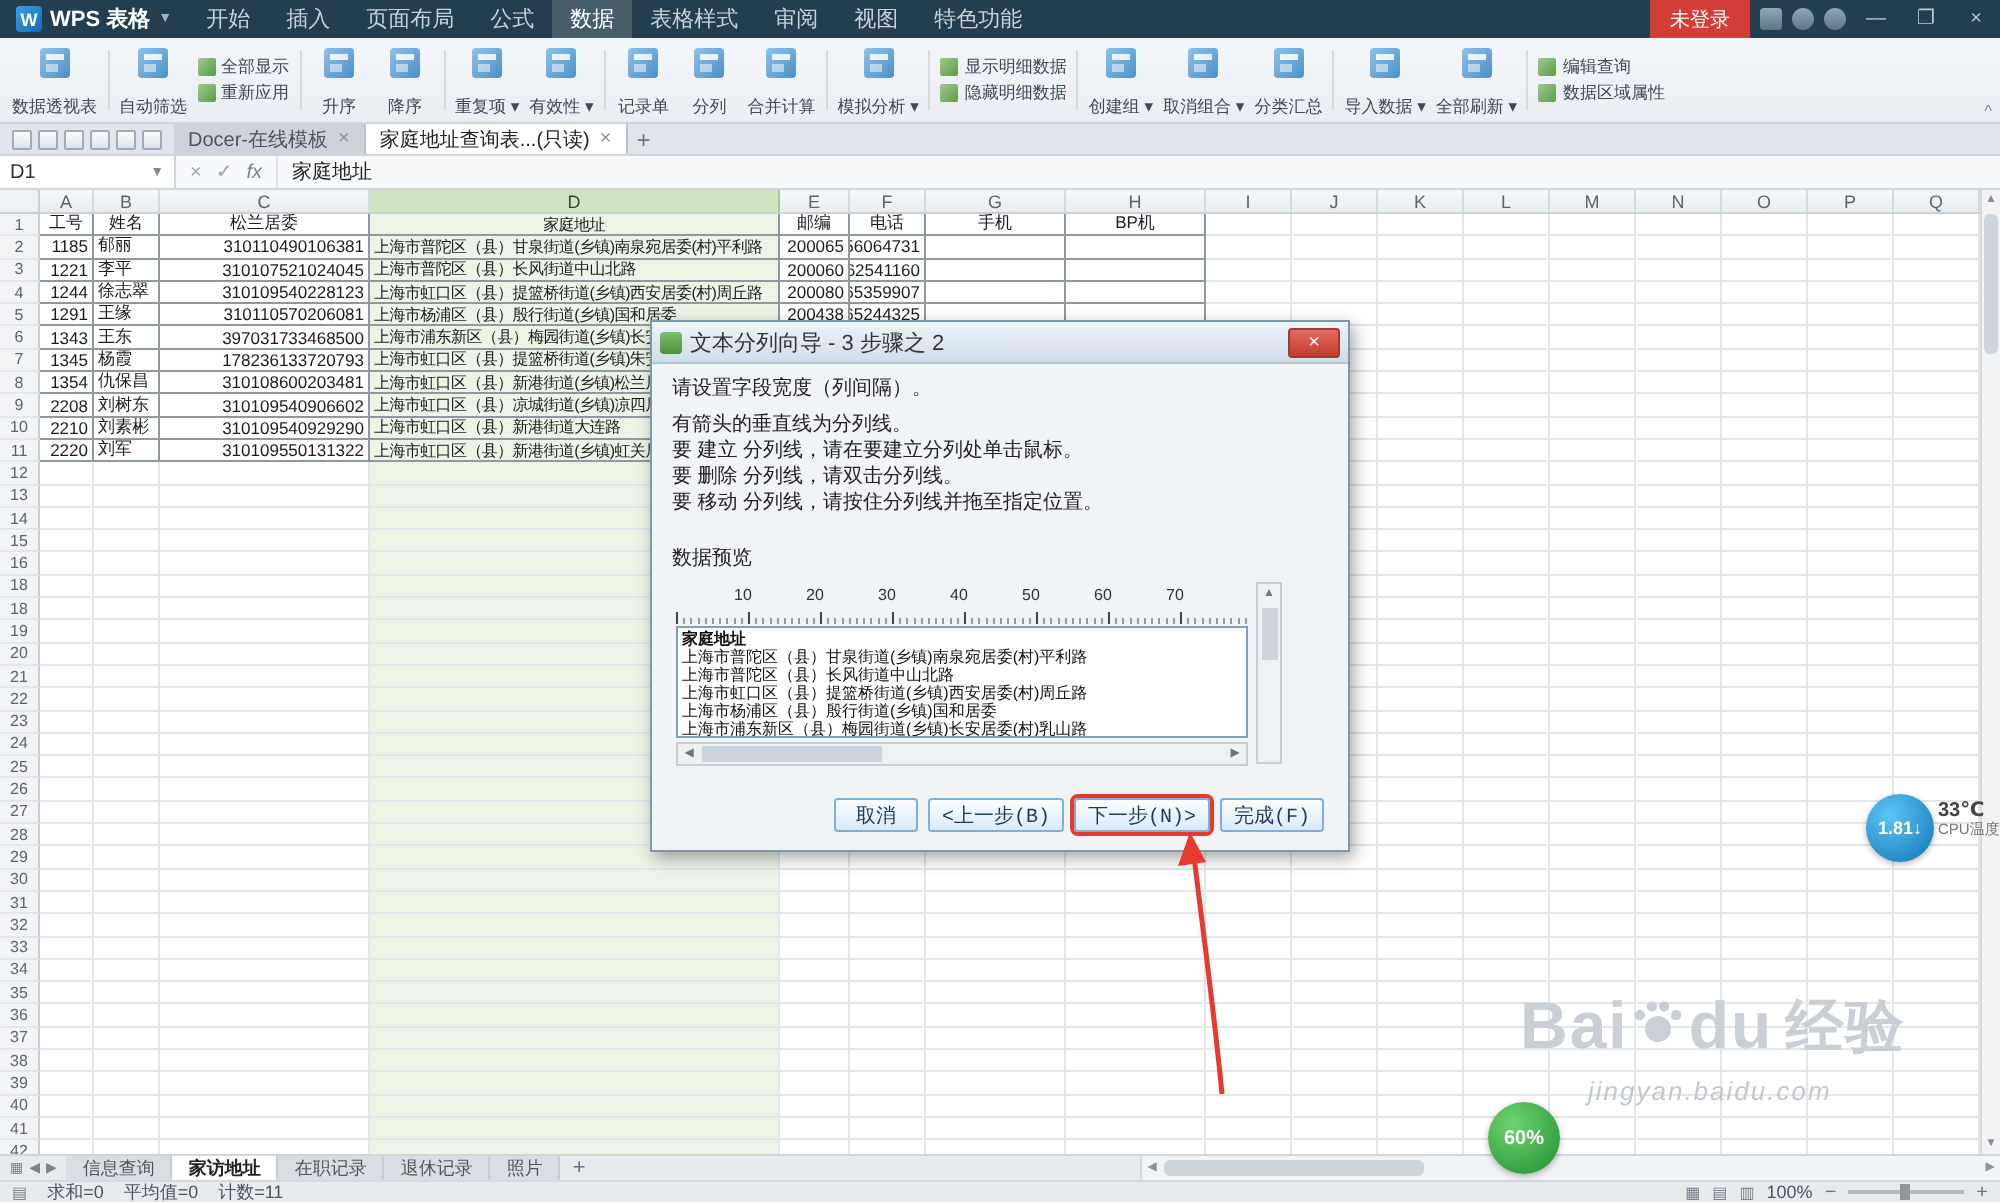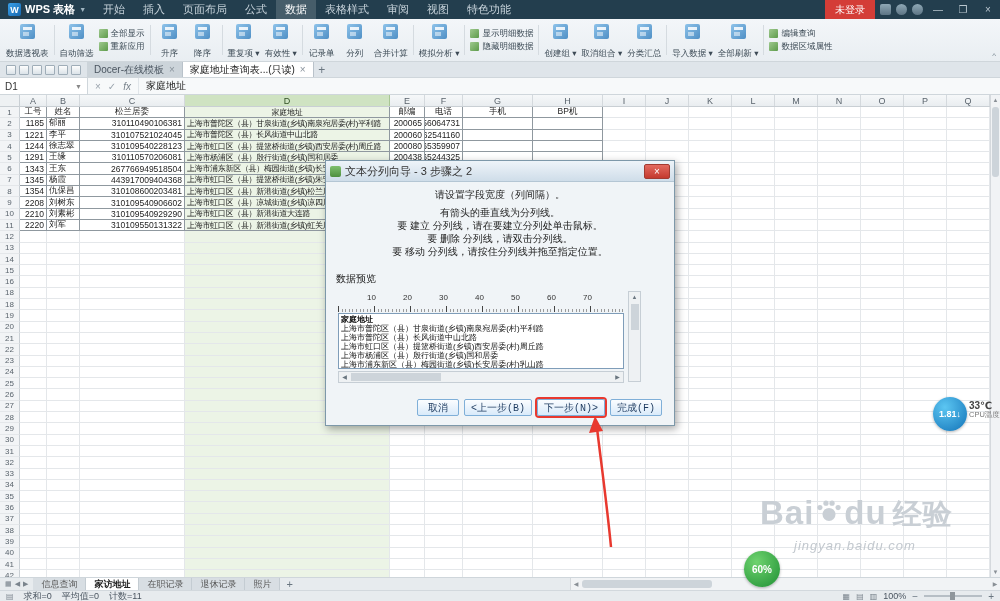--- a/index.html
+++ b/index.html
@@ -91,21 +91,21 @@
   .zoom-thumb{position:absolute;left:26px;top:-3px;width:5px;height:8px;background:#8f969c;}
   .zoom-glyph{font-size:10px;color:#6a7680;}
 
   
   .dialog{position:absolute;left:325px;top:160px;width:350px;height:266px;background:#f0f4f7;border:1px solid #7d98a9;box-shadow:2px 3px 8px rgba(0,0,0,.35);z-index:20;}
   .dlg-title{height:21px;background:linear-gradient(#eef4f9,#cfdde9);border-bottom:1px solid #b4c6d4;display:flex;align-items:center;padding:0 4px;gap:4px;}
   .dlg-icon{width:11px;height:11px;background:linear-gradient(#7fc06e,#4e8f3e);border-radius:2px;flex:none;}
   .dlg-title-text{font-size:11px;color:#333;white-space:nowrap;}
   .dlg-close{margin-left:auto;width:26px;height:15px;background:linear-gradient(#e36b60,#c43a2e);color:#fff;font-size:10px;display:flex;align-items:center;justify-content:center;border-radius:2px;border:1px solid #a23b31;}
   .dlg-body{padding:6px 10px 0;}
-  .dlg-instructions{font-size:10px;color:#222;line-height:1.3;text-align:center;}
+  .dlg-instructions{font-size:10px;color:#222;line-height:1.3;}
   .iline{white-space:nowrap;}
   .iline.first{margin-bottom:5px;}
   .dlg-preview-label{margin-top:14px;font-size:10px;color:#222;}
   .preview-wrap{position:relative;margin-top:5px;height:98px;}
   .ruler{position:absolute;left:2px;top:0;width:286px;height:15px;font-size:8px;color:#333;}
   .rnum{position:absolute;top:2px;}
   .tickstrip{position:absolute;left:2px;top:15px;width:286px;height:6px;
      background:
        repeating-linear-gradient(90deg,#444 0 1px,transparent 1px 36px) left bottom/100% 6px no-repeat,
        repeating-linear-gradient(90deg,#9a9a9a 0 1px,transparent 1px 3.6px) left bottom/100% 3px no-repeat;}
@@ -443,41 +443,41 @@
         <div class="gcell" style="width: 43px;"></div>
         <div class="gcell" style="width: 43px;"></div>
         <div class="gcell" style="width: 43px;"></div>
         <div class="gcell" style="width: 43px;"></div>
         <div class="gcell" style="width: 43px;"></div>
       </div>
       <div class="grow">
         <div class="rowhead">6</div>
         <div class="gcell tb num" style="width: 27px;">1343</div>
         <div class="gcell tb" style="width: 33px;">王东</div>
-        <div class="gcell tb num" style="width: 105px;">267766949518504</div>
+        <div class="gcell tb num" style="width: 105px;">397031733468500</div>
         <div class="gcell selcol tb addr" style="width: 205px;">上海市浦东新区（县）梅园街道(乡镇)长安居委(村)乳山路</div>
         <div class="gcell tb num" style="width: 35px;"></div>
         <div class="gcell tb num" style="width: 38px;"></div>
         <div class="gcell tb" style="width: 70px;"></div>
         <div class="gcell tb" style="width: 70px;"></div>
         <div class="gcell" style="width: 43px;"></div>
         <div class="gcell" style="width: 43px;"></div>
         <div class="gcell" style="width: 43px;"></div>
         <div class="gcell" style="width: 43px;"></div>
         <div class="gcell" style="width: 43px;"></div>
         <div class="gcell" style="width: 43px;"></div>
         <div class="gcell" style="width: 43px;"></div>
         <div class="gcell" style="width: 43px;"></div>
         <div class="gcell" style="width: 43px;"></div>
       </div>
       <div class="grow">
         <div class="rowhead">7</div>
         <div class="gcell tb num" style="width: 27px;">1345</div>
         <div class="gcell tb" style="width: 33px; font-family: Liberation Mono, monospace;">杨霞</div>
-        <div class="gcell tb num" style="width: 105px;">443917009404368</div>
+        <div class="gcell tb num" style="width: 105px;">178236133720793</div>
         <div class="gcell selcol tb addr" style="width: 205px;">上海市虹口区（县）提篮桥街道(乡镇)朱安居委(村)梧州路</div>
         <div class="gcell tb num" style="width: 35px;"></div>
         <div class="gcell tb num" style="width: 38px;"></div>
         <div class="gcell tb" style="width: 70px;"></div>
         <div class="gcell tb" style="width: 70px;"></div>
         <div class="gcell" style="width: 43px;"></div>
         <div class="gcell" style="width: 43px;"></div>
         <div class="gcell" style="width: 43px;"></div>
         <div class="gcell" style="width: 43px;"></div>
         <div class="gcell" style="width: 43px;"></div>

